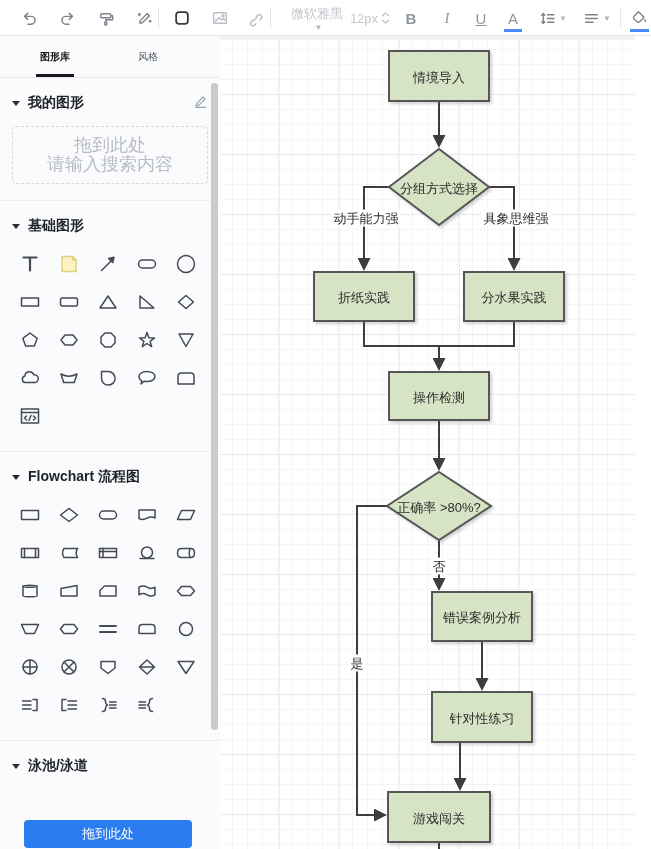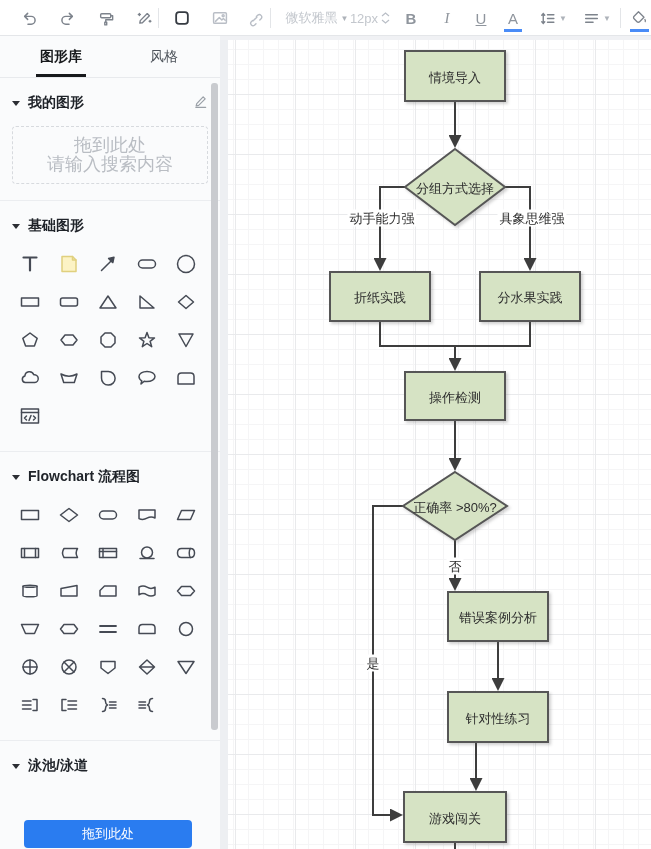--- a/index.html
+++ b/index.html
@@ -8,29 +8,29 @@
 
   
   .toolbar { position:absolute; left:0; top:0; width:651px; height:36px; background:#fff;
     border-bottom:1px solid #e4e6e9; z-index:30; }
   .tb { position:absolute; top:0; height:36px; display:flex; align-items:center; justify-content:center;
     color:#7d838c; cursor:pointer; }
   .tb svg { display:block; }
   .tb-sep { position:absolute; top:8px; width:1px; height:20px; background:#e3e5e8; }
   .tb-dark { color:#363b42; }
   .tb-dim  { color:#b9bec6; }
-  .tb-text { font-size:13px; color:#c3c7cd; }
+  .tb-text { font-size:13px; color:#c3c7cd;flex-direction:column; }
   .tb-letter { font-size:15px; color:#8f959d; width:22px; }
   .blue-bar { position:absolute; left:2px; right:2px; bottom:4px; height:3px; background:#4a8cf7; }
   .caret { font-size:8px; color:#aeb3ba; margin-left:3px; }
 
   
   .sidebar { position:absolute; left:0; top:36px; width:220px; height:813px; background:#fafbfc; z-index:20; }
   .tabbar { position:relative; height:42px; border-bottom:1px solid #e8eaed; display:flex; align-items:center; }
-  .tab { position:relative; height:100%; display:flex; align-items:center; font-size:14px; color:#4e545b;
+  .tab { position:relative; height:100%; display:flex; align-items:center; font-size:10px; color:#4e545b;
     cursor:pointer; padding:0 10px; }
   .tab-1 { margin-left:30px; } .tab-2 { margin-left:48px; }
   .tab.active { color:#17191c; font-weight:bold; }
   .tab.active::after { content:""; position:absolute; left:6px; right:6px; bottom:0; height:3px; background:#17191c; }
   .searchwrap { margin:12px 12px 0 12px; position:relative; }
   .searchwrap input { width:184px; height:28px; border:1px solid #e0e2e6; border-radius:4px; background:#fff;
     padding:0 8px 0 30px; font-size:12px; color:#333; outline:none;
     font-family:"Liberation Sans","DejaVu Sans",sans-serif; }
   .searchwrap input::placeholder { color:#b9bdc4; }
   .search-ico { position:absolute; left:9px; top:7px; color:#a6abb2; }
@@ -48,21 +48,21 @@
   .shape-cell { width:39px; height:38px; display:flex; align-items:center; justify-content:center; cursor:pointer; }
   .shape-cell svg { width:24px; height:24px; stroke:#454a54; fill:none; stroke-width:1.5;
     stroke-linejoin:round; stroke-linecap:round; }
   .more-btn { position:absolute; left:24px; bottom:1px; width:168px; height:28px; background:#2a7cf0;
     color:#fff; font-size:13px; border:none; border-radius:4px; cursor:pointer; display:flex;
     align-items:center; justify-content:center; font-family:"Liberation Sans","DejaVu Sans",sans-serif; }
   .sb-scroll { position:absolute; right:2px; top:47px; width:7px; height:647px; border-radius:3px;
     background:#c9cbcf; cursor:pointer; }
 
   
-  .canvas { position:absolute; left:220px; top:36px; width:431px; height:813px; background-color:#fff;
+  .canvas { position:absolute; left:204px; top:36px; width:431px; height:813px; background-color:#fff;
     background-image:
       linear-gradient(#e9eaec 1px, transparent 1px),
       linear-gradient(90deg, #e9eaec 1px, transparent 1px),
       linear-gradient(#f5f5f6 1px, transparent 1px),
       linear-gradient(90deg, #f5f5f6 1px, transparent 1px);
     background-size:60px 60px, 60px 60px, 15px 15px, 15px 15px;
     background-position:15px 58px, 15px 58px, 13px 13px, 13px 13px; }
   .canvas .gutter { position:absolute; left:0; top:0; bottom:0; width:8px; background:#edeff2; }
   .canvas .topstrip { position:absolute; left:0; top:0; right:0; height:4px; background:#f0f1f4; }
   #flow-svg { position:absolute; left:0; top:0; width:431px; height:813px; }

